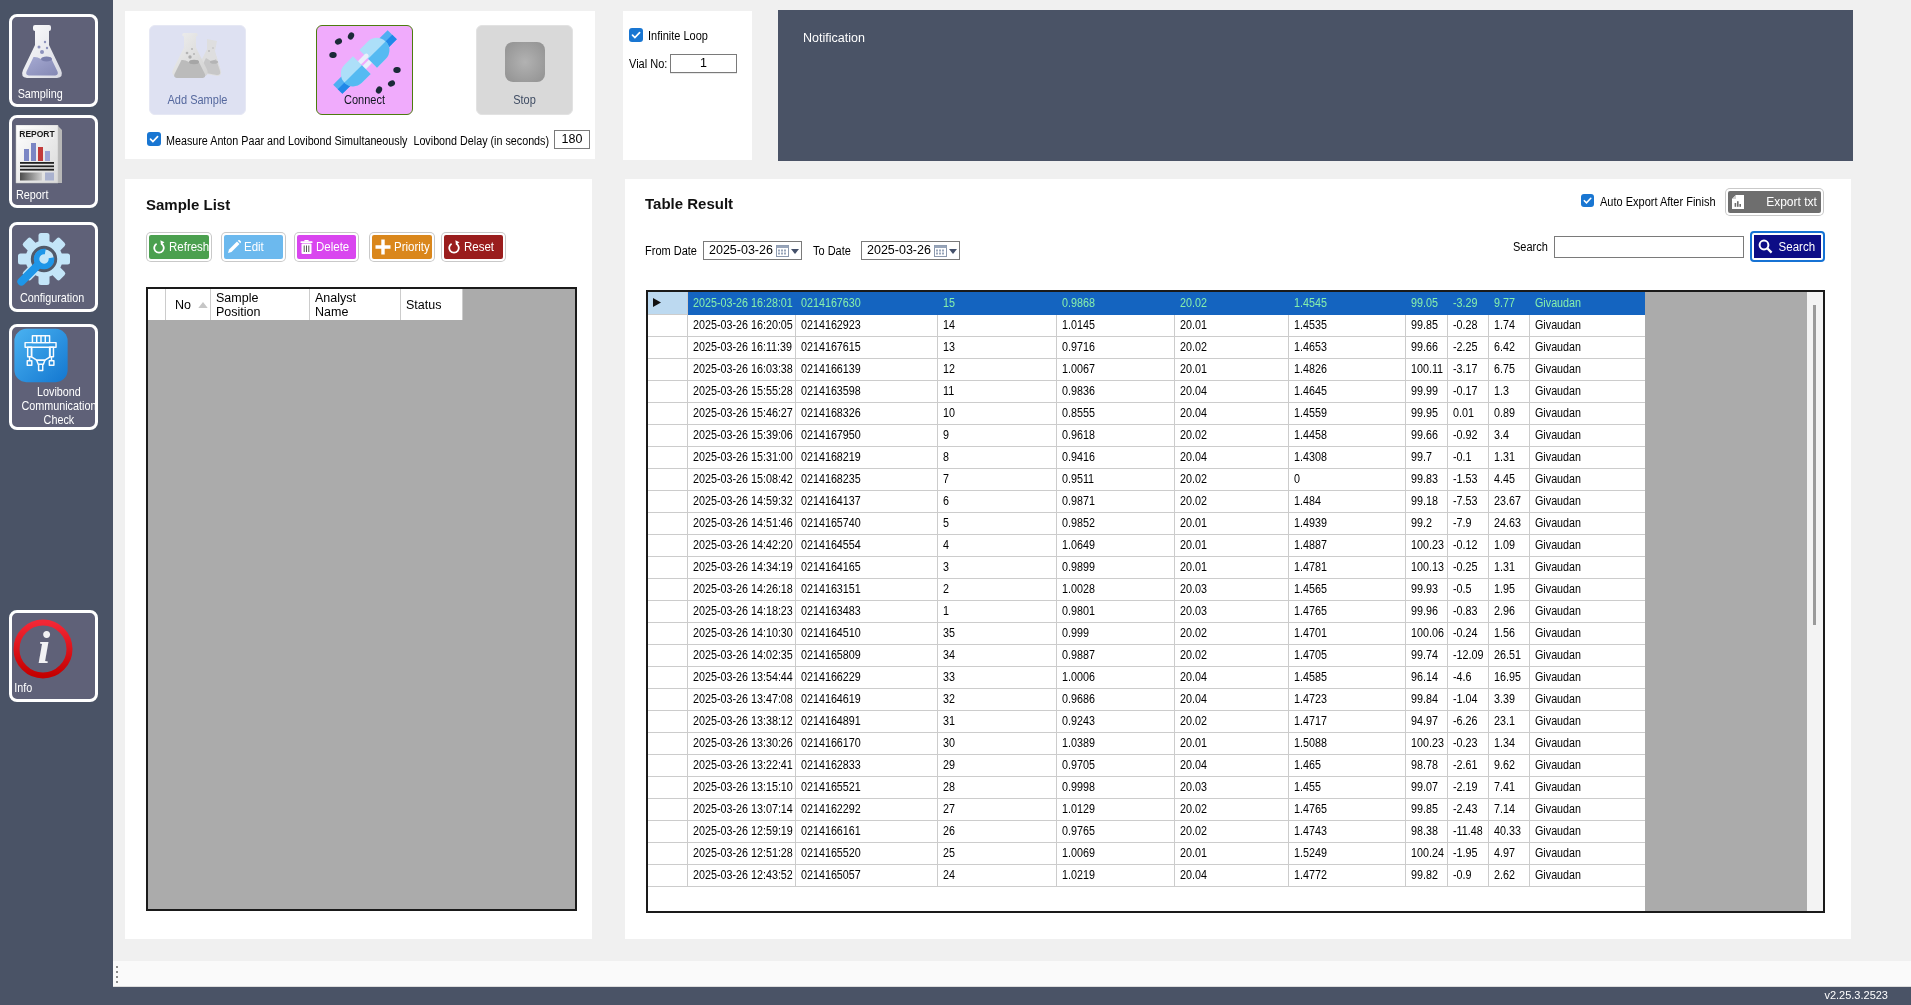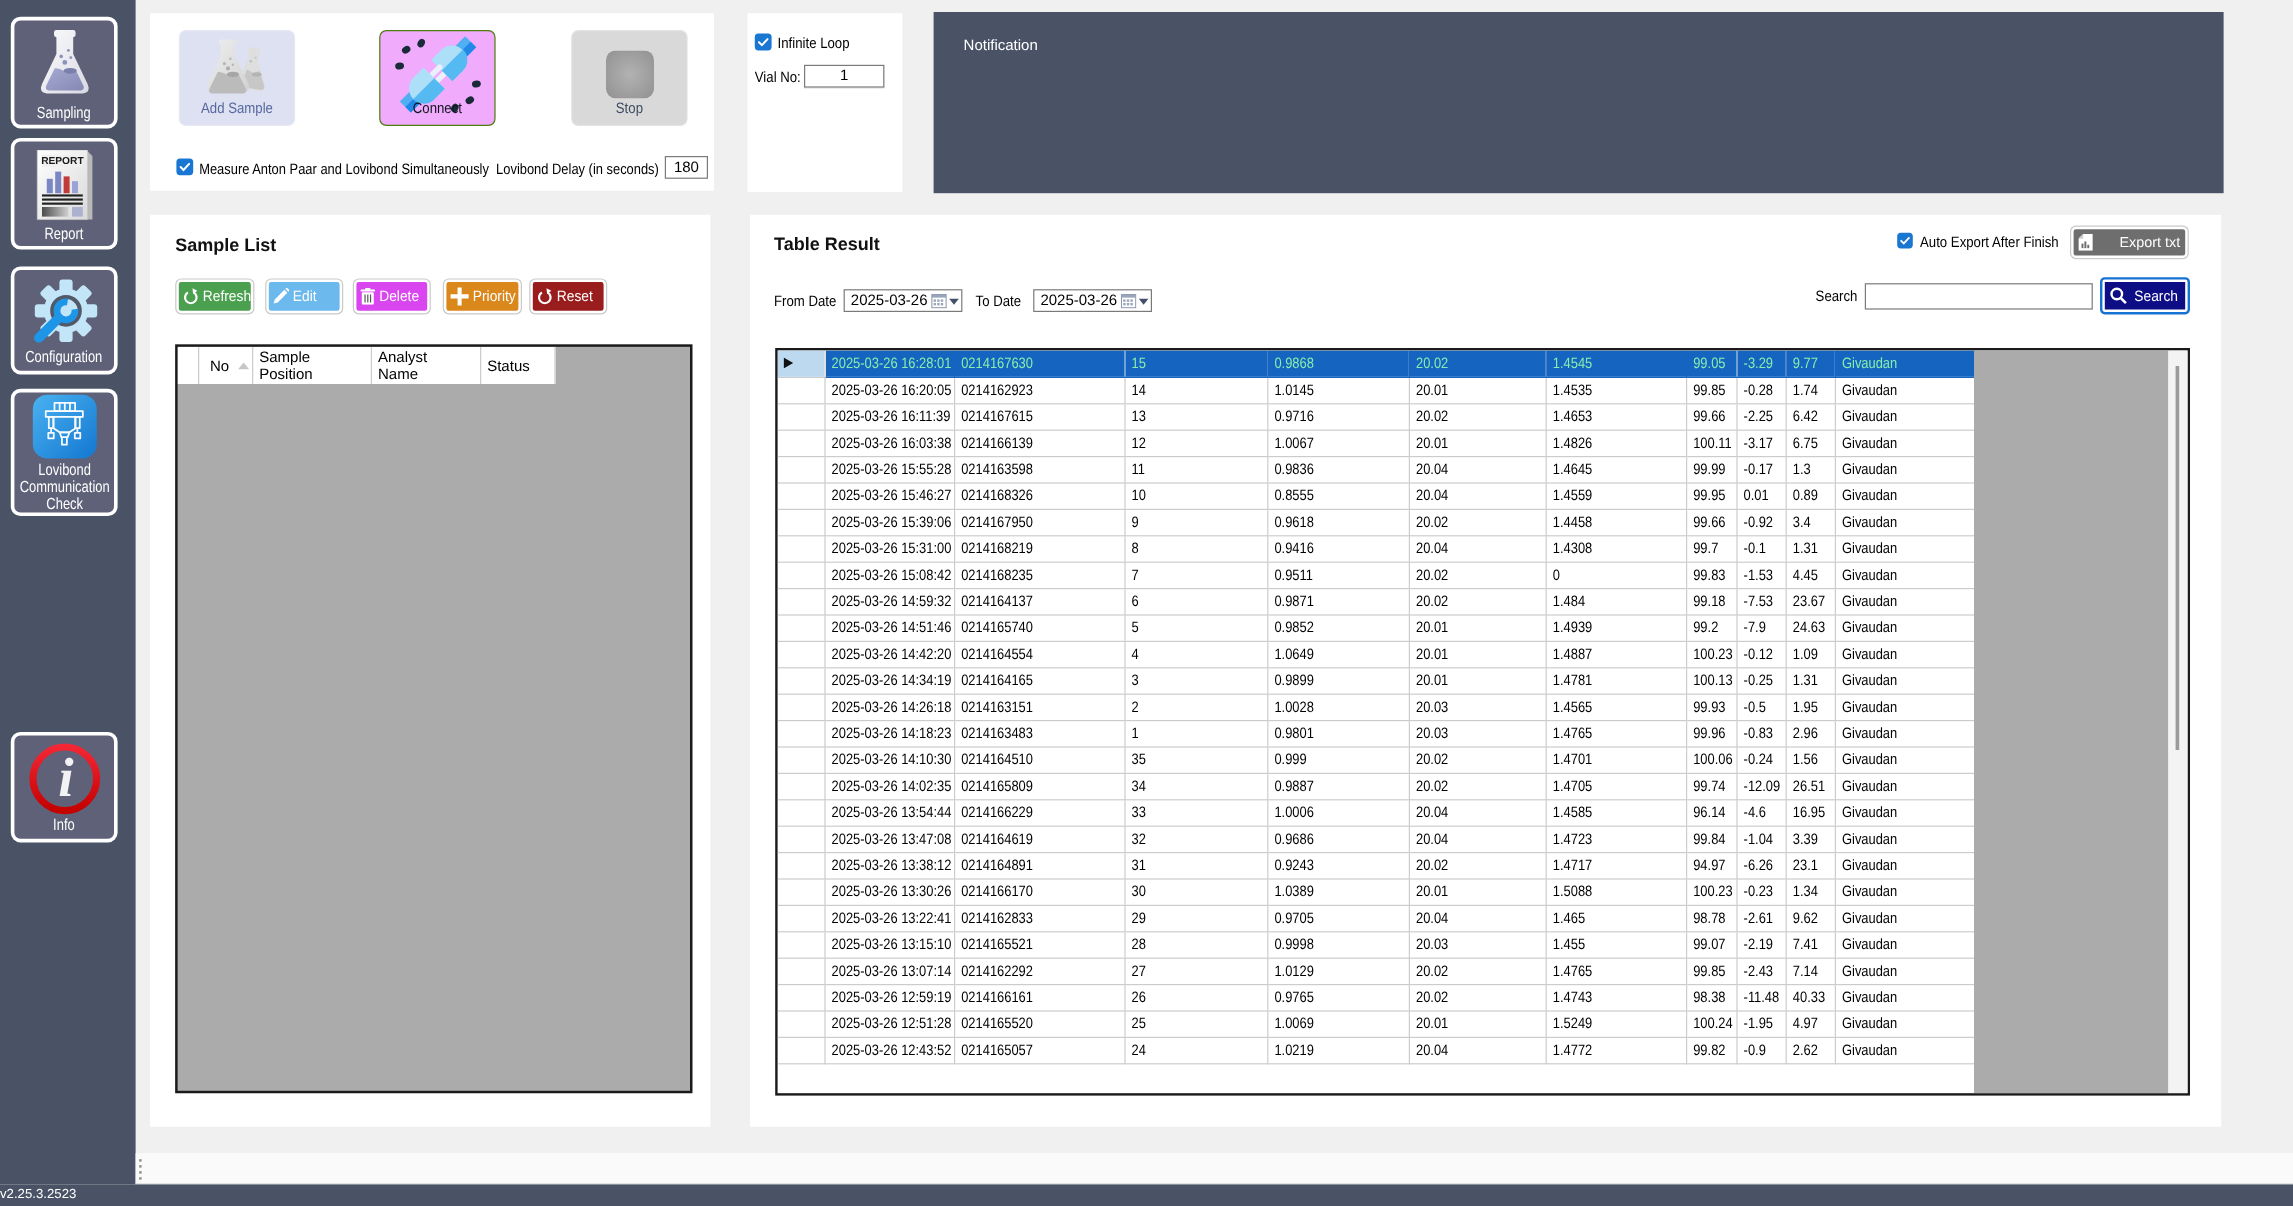--- a/index.html
+++ b/index.html
@@ -1,33 +1,33 @@
 <!DOCTYPE html>
 <html><head><meta charset="utf-8"><style>
 *{margin:0;padding:0;box-sizing:border-box}
 html,body{width:1911px;height:1005px}
 body{position:relative;font-family:"Liberation Sans",sans-serif;background:#F0F0F0;overflow:hidden;font-size:12px;color:#000}
 .abs{position:absolute}
 .n{transform:scaleX(0.88);transform-origin:0 50%;white-space:pre}
 .panel{position:absolute;background:#fff}
 
 #sidebar{position:absolute;left:0;top:0;width:113px;height:987px;background:#4A5366}
-.sbtn{position:absolute;left:9px;width:89px;background:#5F6178;border:3px solid #fff;border-radius:8px;display:flex;flex-direction:column;align-items:center;justify-content:center;color:#fff;font-size:13.5px;text-align:center;line-height:14px}
+.sbtn{position:absolute;left:9px;width:89px;background:#5F6178;border:3px solid #fff;border-radius:8px;display:flex;flex-direction:column;align-items:flex-start;justify-content:center;color:#fff;font-size:13.5px;text-align:center;line-height:14px}
 .sbtn .t2{transform:scaleX(0.8);transform-origin:50% 50%;white-space:nowrap}
 
-#statusbar{position:absolute;left:0;top:987px;width:1911px;height:18px;background:#4A5366;color:#fff;font-size:11px;line-height:17px;padding-right:23px}
+#statusbar{position:absolute;left:0;top:987px;width:1911px;height:18px;background:#4A5366;color:#fff;font-size:11px;line-height:17px;text-align:right;padding-right:23px}
 #toolstrip{position:absolute;left:113px;top:961px;width:1798px;height:26px;background:#FAFAFA;border-bottom:1px solid #ddd}
 .gripdot{position:absolute;width:2px;height:2px;background:#8a8a8a}
 
 #p1{left:125px;top:11px;width:470px;height:148px}
 #p2{left:623px;top:11px;width:129px;height:149px}
 #notif{position:absolute;left:778px;top:10px;width:1075px;height:151px;background:#4A5366;color:#fff}
 #notif .t{position:absolute;left:25px;top:21px;font-weight:normal;font-size:12.5px}
 
-.bigbtn{position:absolute;top:25px;width:97px;height:80px;border-radius:6px}
+.bigbtn{position:absolute;top:25px;width:97px;height:90px;border-radius:6px}
 .bigbtn .lbl{position:absolute;left:0;right:0;bottom:7px;text-align:center;font-size:12.5px;transform:scaleX(0.88)}
 
 .cb{position:absolute;width:14px;height:14px;background:#1976D2;border-radius:3px}
 .cb svg{position:absolute;left:1px;top:1px}
 
 .tb{position:absolute;background:#fff;border:1px solid #7a7a7a}
 
 .sect{position:absolute;font-weight:bold;font-size:14px;color:#111}
 
 .act{position:absolute;top:233px;height:28px;border:2px solid #fff;border-radius:4px;box-shadow:0 0 0 1px #c9c9c9;color:#fff;font-size:13px;display:flex;align-items:center;padding-left:3px;gap:3px}

